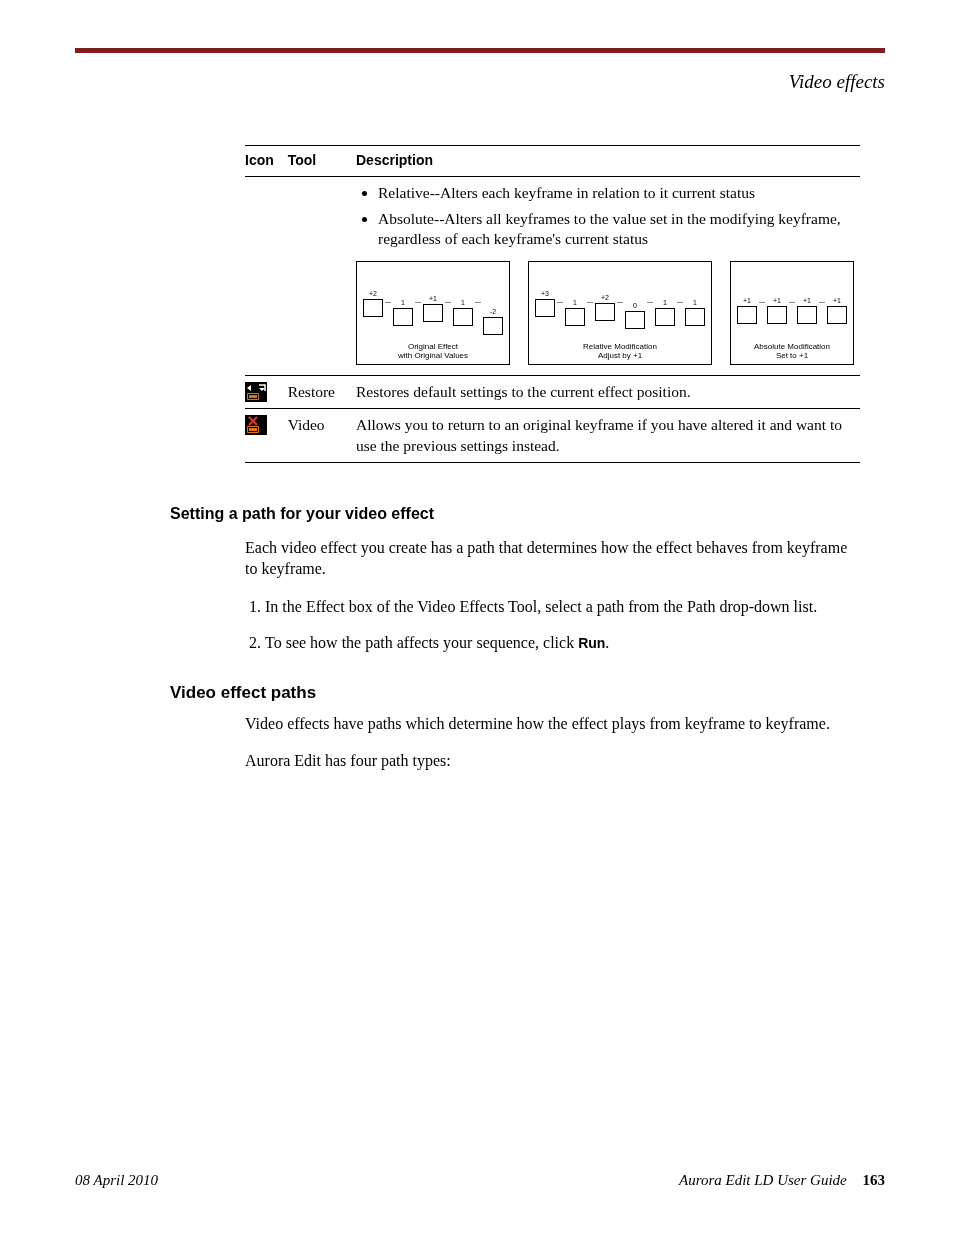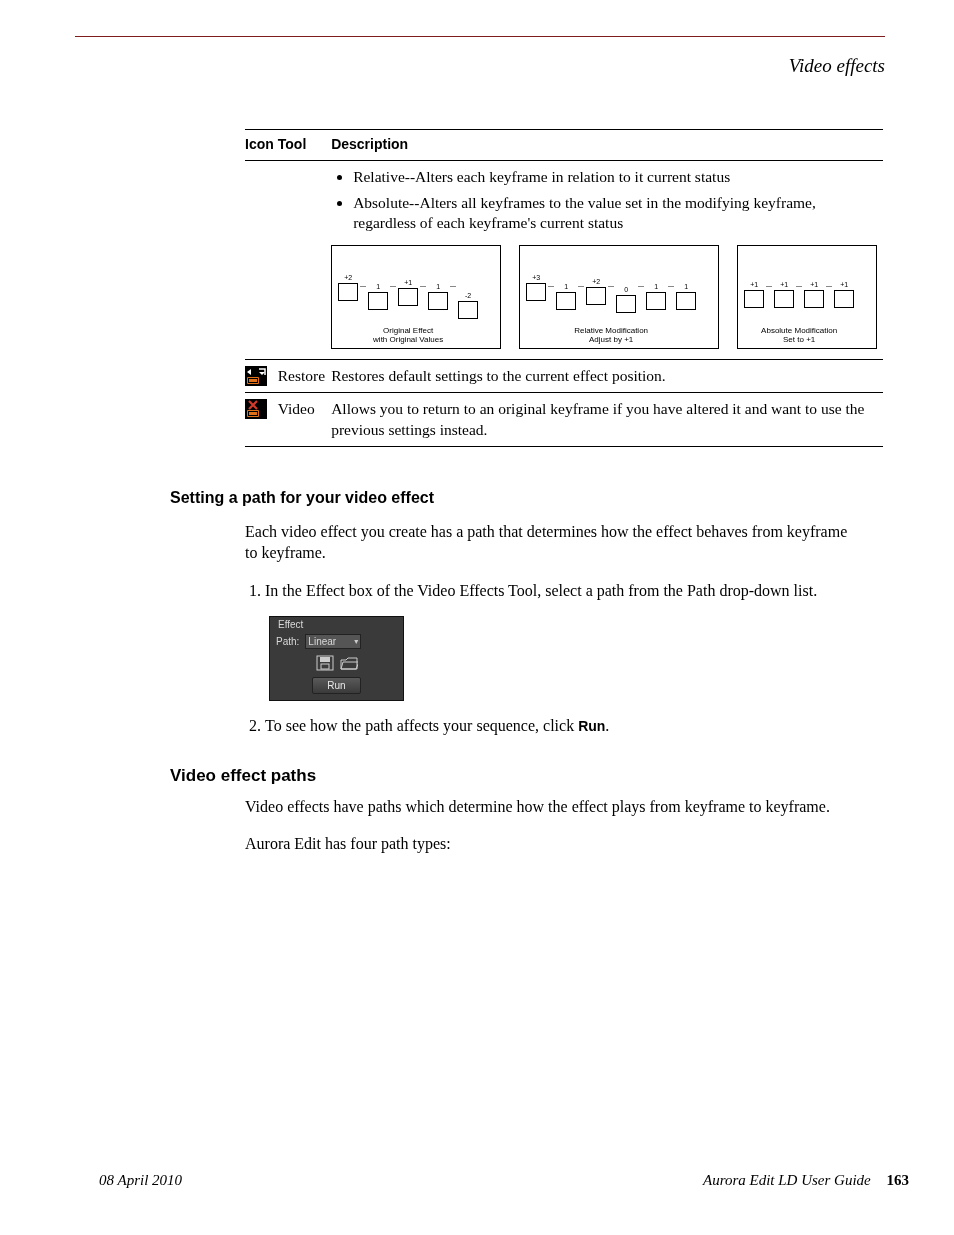--- a/index.html
+++ b/index.html
@@ -7,23 +7,23 @@
     font-family: Georgia, 'Times New Roman', serif;
     background: #fff;
     color: #000;
     width: 954px;
     height: 1235px;
     position: relative;
   }
   .page {
     position: absolute;
     left: 75px;
-    top: 36px;
+    top: 48px;
     width: 810px;
-    border-top: 1px solid #7f1d1d;
+    border-top: 5px solid #7f1d1d;
     padding-top: 18px;
   }
   .running-head {
     text-align: right;
     font-style: italic;
     font-size: 19px;
     font-family: Georgia, serif;
     margin-bottom: 52px;
   }
   .content {
@@ -57,21 +57,21 @@
   ul.desc-list { list-style: disc; padding-left: 22px; }
   ul.desc-list li { margin-bottom: 6px; }
   .diagram-row {
     display: flex;
     gap: 18px;
     margin: 12px 0 4px 0;
   }
   .diagram-box {
     flex: 1;
     border: 1px solid #000;
-    padding: 6px 20px 4px 4px;
+    padding: 6px 4px 4px 4px;
     text-align: center;
   }
   .miniblocks { display: flex; justify-content: center; align-items: center; height: 70px; }
   .mb { width: 20px; height: 18px; border:1px solid #000; background:#fff; margin: 0 2px;}
   .mb-conn { width: 6px; height:1px; border-top:1px dashed #888; }
   .mb-lbl { font-size:7px; font-family: Arial, sans-serif; margin-bottom:1px; display:block;}
   .mbwrap{display:flex;flex-direction:column;align-items:center;}
   .dlabel { font-size: 8px; font-family: Arial, sans-serif; line-height:1.15; margin-top:4px;}
   .icon-cell svg { display:block; }
   .h2 {
@@ -137,21 +137,20 @@
     border-radius:2px;
   }
   .footer {
     position: absolute;
     left: 75px;
     bottom: 46px;
     width: 810px;
     display: flex;
     justify-content: space-between;
     font-size: 15px;
-    margin-left: 24px;
   }
   .footer .left { font-style: italic; }
   .footer .right { font-style: italic; }
   .footer .pageno { font-weight: bold; font-style: normal; margin-left: 12px;}
 </style>
 </head>
 <body>
 
 <div class="page">
   <div class="running-head">Video effects</div>
@@ -306,45 +305,20 @@
       </tbody>
     </table>
   </div>
 
   <h2 class="h2">Setting a path for your video effect</h2>
   <p class="para">Each video effect you create has a path that determines how the effect behaves from keyframe to keyframe.</p>
   <ol class="ordered">
     <li>In the Effect box of the Video Effects Tool, select a path from the Path drop-down list.</li>
   </ol>
 
-  <div class="effect-panel">
-    <span class="legend">Effect</span>
-    <div class="efield">
-      <span>Path:</span>
-      <span class="einput">
-          <span>Linear</span>
-        </span>
-    </div>
-    <div class="eicons">
-      <span>
-        <svg width="18" height="16">
-            <rect x="1" y="1" width="16" height="14" fill="none" stroke="#ccc"></rect>
-            <rect x="4" y="2" width="10" height="5" fill="#ccc"></rect>
-            <rect x="5" y="9" width="8" height="5" fill="none" stroke="#ccc"></rect>
-          </svg>
-      </span>
-      <span>
-        <svg width="18" height="16">
-            <path d="M1 5 L6 5 L8 3 L17 3 L17 14 L1 14 Z" fill="none" stroke="#ccc"></path>
-            <path d="M3 7 L19 7 L16 14 L1 14 Z" fill="none" stroke="#ccc"></path>
-          </svg>
-      </span>
-    </div>
-    <button class="run-btn">Run</button>
-  </div>
 
   <ol class="ordered" start="2">
     <li>
       <span>To see how the path affects your sequence, click </span><span class="bold-inline">Run</span><span>.</span>
     </li>
   </ol>
 
   <h3 class="h3">Video effect paths</h3>
   <p class="para">Video effects have paths which determine how the effect plays from keyframe to keyframe.</p>
   <p class="para">Aurora Edit has four path types:</p>

